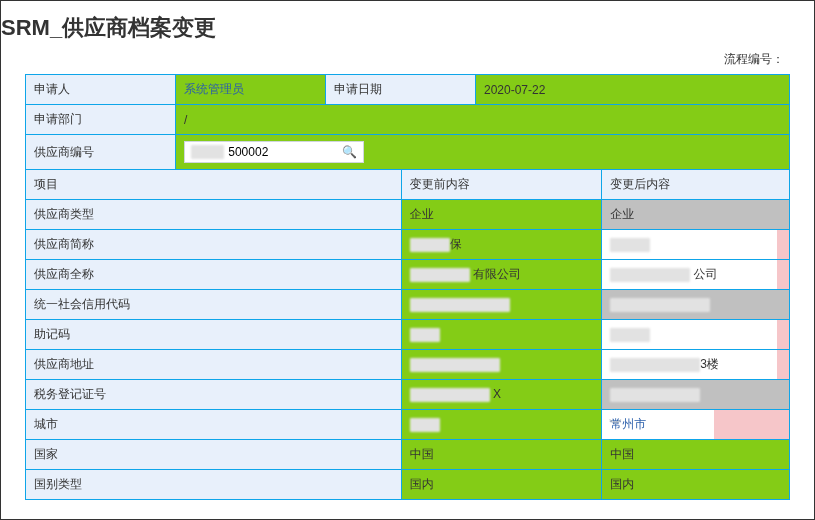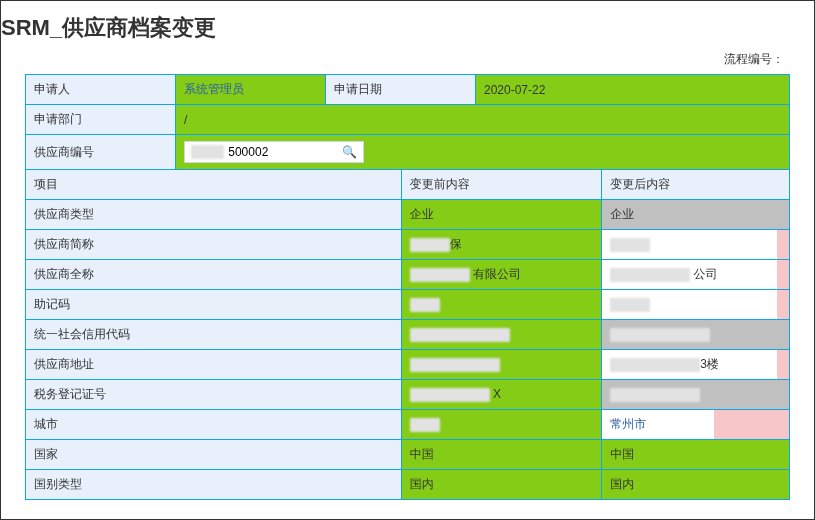--- a/index.html
+++ b/index.html
@@ -192,28 +192,28 @@
             <td class="label-cell">供应商简称</td>
             <td class="val-cell"><span><span class="redacted" style="width: 40px;"></span>保</span></td>
             <td class="after-white-edge"><span><span class="redacted" style="width: 40px;"></span></span></td>
           </tr>
           <tr>
             <td class="label-cell">供应商全称</td>
             <td class="val-cell"><span class="two-line"><span class="redacted" style="width: 60px;"></span> 有限公司</span></td>
             <td class="after-white-edge"><span class="two-line"><span class="redacted" style="width: 80px;"></span> 公司</span></td>
           </tr>
           <tr>
+            <td class="label-cell">统一社会信用代码</td>
+            <td class="val-cell"><span><span class="redacted" style="width: 100px;"></span></span></td>
+            <td class="after-gray"><span><span class="redacted" style="width: 100px;"></span></span></td>
+          </tr>
+          <tr>
             <td class="label-cell">助记码</td>
             <td class="val-cell"><span><span class="redacted" style="width: 30px;"></span></span></td>
             <td class="after-white-edge"><span><span class="redacted" style="width: 40px;"></span></span></td>
-          </tr>
-          <tr>
-            <td class="label-cell">统一社会信用代码</td>
-            <td class="val-cell"><span><span class="redacted" style="width: 100px;"></span></span></td>
-            <td class="after-gray"><span><span class="redacted" style="width: 100px;"></span></span></td>
           </tr>
           <tr>
             <td class="label-cell">供应商地址</td>
             <td class="val-cell"><span><span class="redacted" style="width: 90px;"></span></span></td>
             <td class="after-white-edge"><span><span class="redacted" style="width: 90px;"></span>3楼</span></td>
           </tr>
           <tr>
             <td class="label-cell">税务登记证号</td>
             <td class="val-cell"><span><span class="redacted" style="width: 80px;"></span> X</span></td>
             <td class="after-gray"><span><span class="redacted" style="width: 90px;"></span></span></td>

